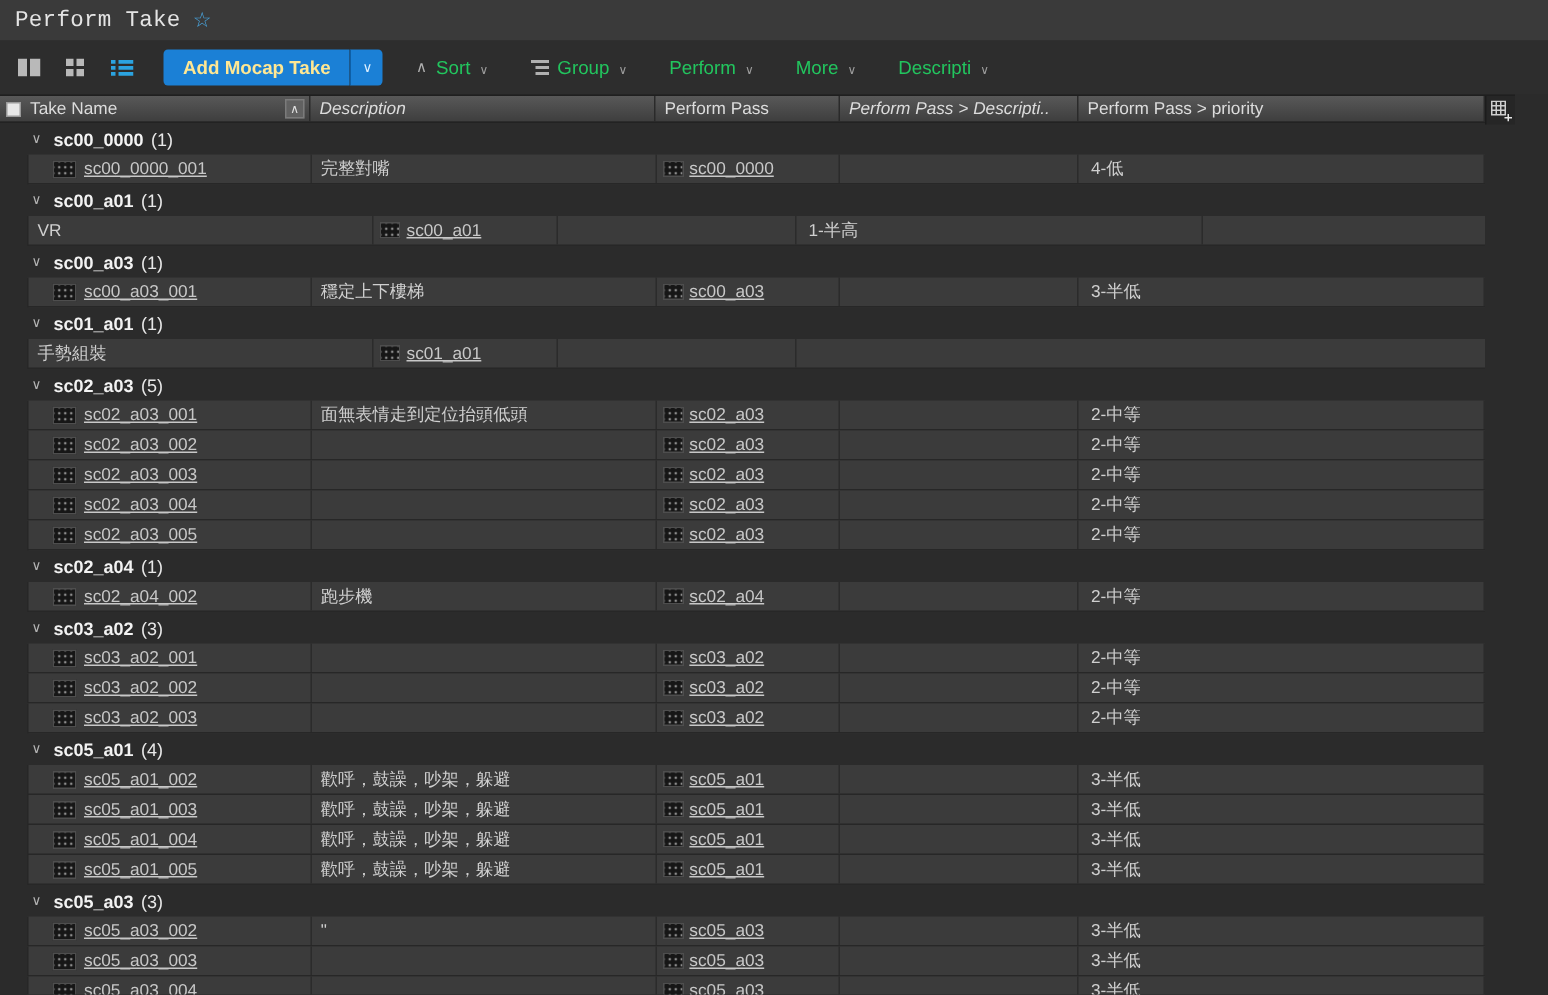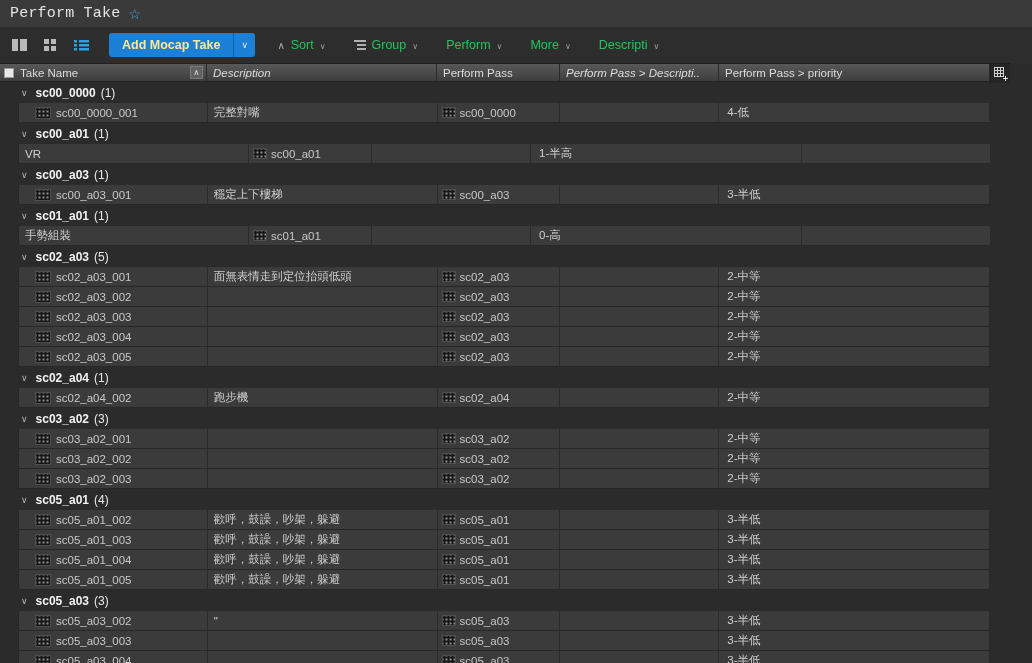--- a/index.html
+++ b/index.html
@@ -80,21 +80,21 @@
     display:flex; align-items:center; height:100%;
     border-right:1px solid #2b2b2b; color:#cfcfcf; font-size:11.5px;
     overflow:hidden; white-space:nowrap;
   }
   .c-take { width:189px; padding-left:16px; }
   .c-desc { width:230px; padding-left:6px; }
   .c-pass { width:123px; padding-left:4px; }
   .c-passdesc { width:159px; padding-left:6px; }
   .c-priority { width:271px; padding-left:8px; }
 
-  .row-link { color:#c8c8c8; cursor:pointer; }
+  .row-link { color:#c8c8c8; text-decoration:underline; cursor:pointer; }
 
   .thumb {
     display:inline-block; width:16px; height:12px; flex:none;
     background-color:#161616;
     background-image:radial-gradient(#8d8d8d 0.8px, transparent 1.1px);
     background-size:4px 4px; background-position:1.5px 1.5px;
     border:1px solid #4e4e4e; margin-right:5px;
   }
   .thumb.small { width:14px; height:11px; margin-right:4px; }
 </style>
@@ -265,21 +265,20 @@
     <span class="group-count">(1)</span>
   </div>
 
   <div class="data-row">
     <div class="cell c-desc">手勢組裝</div>
     <div class="cell c-pass">
       <span class="thumb small"></span>
       <a class="row-link">sc01_a01</a>
     </div>
     <div class="cell c-passdesc"></div>
-    <div class="cell c-priority">0-高</div>
   </div>
 
   <div class="group-row">
     <span class="group-chevron">∨</span>
     <span class="group-name">sc02_a03</span>
     <span class="group-count">(5)</span>
   </div>
 
   <div class="data-row">
     <div class="cell c-take">

